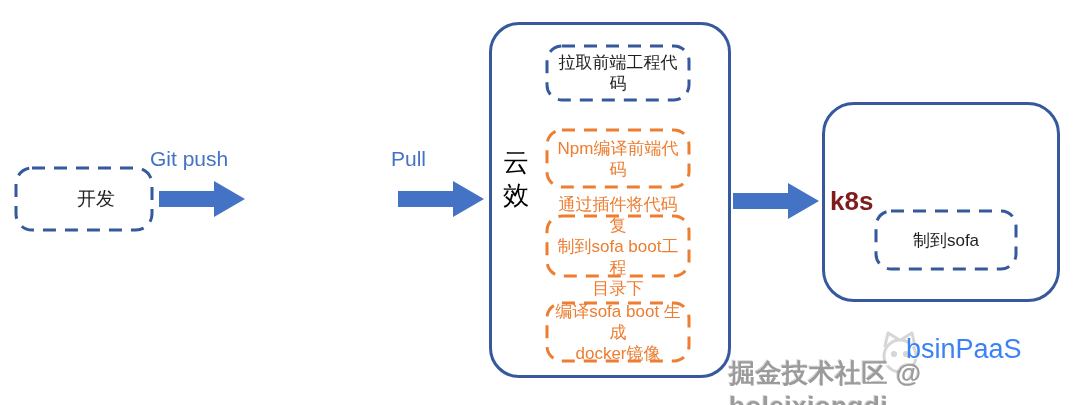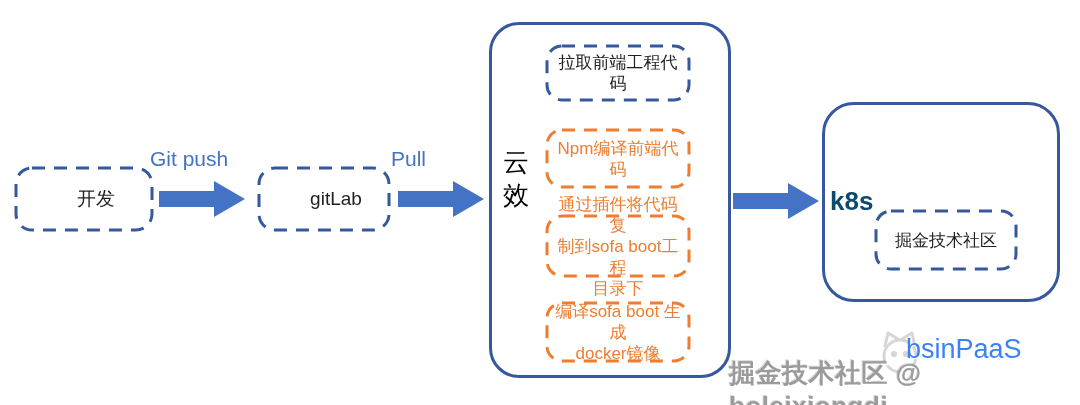--- a/index.html
+++ b/index.html
@@ -19,21 +19,21 @@
   .node-label  { position:relative; font-size:19px; color:#1f1f1f;margin-left:24px; }
   .step-label  { position:relative; font-size:17px; line-height:21px; white-space:pre-line; padding:0 6px; }
   .step-label.dark   { color:#1f1f1f; }
   .step-label.orange { color:#ed7d31; }
 
   
   .container { position:absolute; border:3px solid #35599c; background:transparent; }
   .container.yunxiao { left:489px; top:22px;  width:242px; height:356px; border-radius:30px; }
   .container.k8s     { left:822px; top:102px; width:238px; height:200px; border-radius:32px; }
   .yx-label  { position:absolute; left:497px; top:146px; width:38px; font-size:26px; line-height:33px; color:#000000; text-align:center; }
-  .k8s-label { position:absolute; left:830px; top:186px; font-size:26px; font-weight:bold; color:#0c4a6e; }
+  .k8s-label { position:absolute; left:830px; top:186px; font-size:26px; font-weight:bold; color:#7f1d1d; }
 
   
   .arrow { position:absolute; }
   .edge-label { position:absolute; font-size:21px; color:#4472c4; text-align:left; }
 
   
   .wm-brand {
     position:absolute; left:906px; top:334px; font-size:27px;
     color:#3b82f6; text-shadow:1px 1px 0 #ffffff; z-index:1;
   }
@@ -54,26 +54,20 @@
       <rect class="dr blue" x="2" y="2" width="136" height="62" rx="16"></rect>
     </svg>
     <span class="node-label">开发</span>
   </div>
 
   <div class="edge-label" style="left:150px;top:147px;width:110px">Git push</div>
   <svg class="arrow" style="left:159px;top:180px" width="87" height="38">
     <path d="M0 11 H55 V1 L86 19 L55 37 V27 H0 Z" fill="#4472c4"></path>
   </svg>
 
-  <div class="dash-box" style="left:257px;top:166px;width:134px;height:66px">
-    <svg class="dash-svg" width="134" height="66">
-      <rect class="dr blue" x="2" y="2" width="130" height="62" rx="16"></rect>
-    </svg>
-    <span class="node-label">gitLab</span>
-  </div>
 
   <div class="edge-label" style="left:391px;top:147px;width:100px">Pull</div>
   <svg class="arrow" style="left:398px;top:180px" width="87" height="38">
     <path d="M0 11 H55 V1 L86 19 L55 37 V27 H0 Z" fill="#4472c4"></path>
   </svg>
 
   <div class="container yunxiao"></div>
   <div class="yx-label">云效</div>
 
   <div class="dash-box" style="left:545px;top:44px;width:146px;height:58px">
@@ -112,21 +106,21 @@
   </svg>
 
   <div class="container k8s"></div>
   <div class="k8s-label">k8s</div>
 
 
   <div class="dash-box" style="left:874px;top:209px;width:144px;height:62px">
     <svg class="dash-svg" width="144" height="62">
       <rect class="dr blue" x="2" y="2" width="140" height="58" rx="15"></rect>
     </svg>
-    <span class="step-label dark">掘金技术社区</span>
+    <span class="step-label dark">制到sofa</span>
   </div>
 
   <svg class="wm-icon" width="52" height="46">
     <g fill="none" stroke="#d6d6d6" stroke-width="3" stroke-linecap="round" stroke-linejoin="round">
       <path d="M11 17 L14 4 L24 10"></path>
       <path d="M41 17 L38 4 L28 10"></path>
       <circle cx="26" cy="27" r="16"></circle>
       <circle cx="20" cy="25" r="1.6" fill="#d6d6d6"></circle>
       <circle cx="32" cy="25" r="1.6" fill="#d6d6d6"></circle>
     </g>

